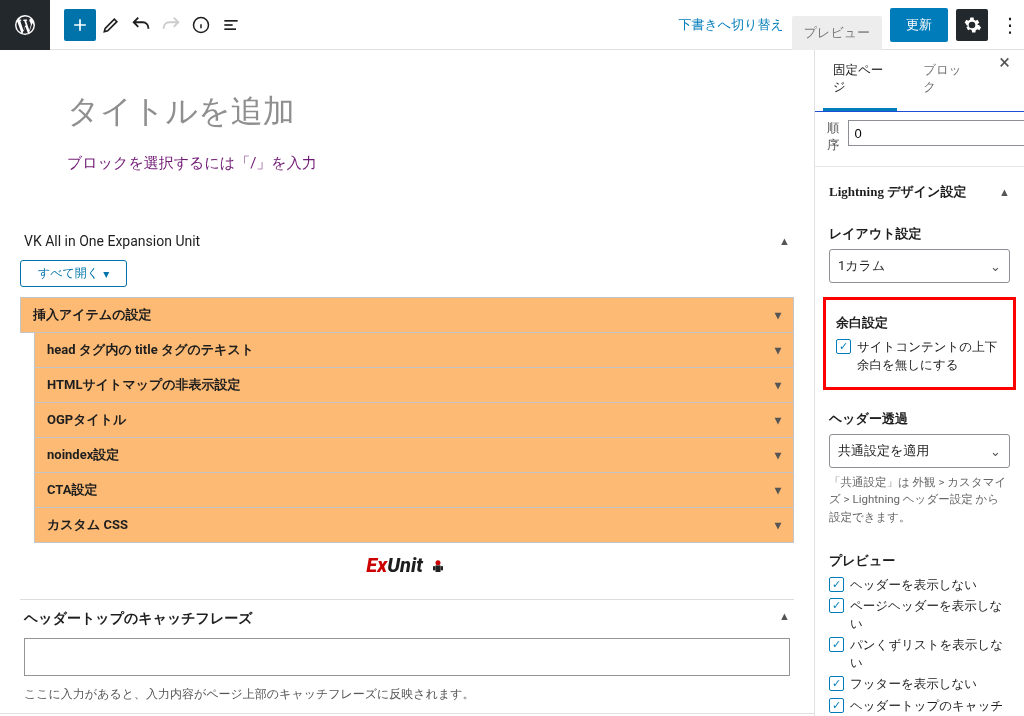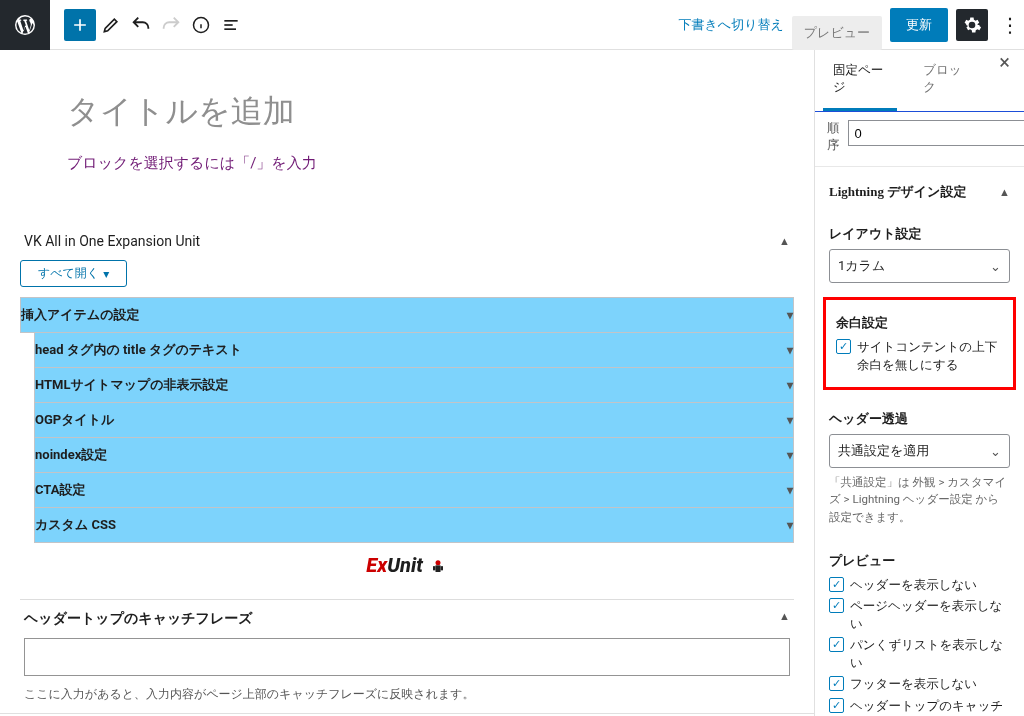--- a/index.html
+++ b/index.html
@@ -25,21 +25,21 @@
     .editor { flex:1; overflow-y:auto; padding:0 0 40px 0; background:#fff; position:relative;}
     .editor::-webkit-scrollbar{width:12px;} .editor::-webkit-scrollbar-thumb{background:#c1c1c1;}
     .editor-inner { max-width:680px; margin:0 auto; padding:40px 0 20px;}
     .title-placeholder { font-size:32px; color:#8f8f8f; font-weight:400; margin-bottom:20px;}
     .block-prompt { color:#701a75; font-size:15px; margin-bottom:30px;}
     
     .metabox { margin:0 20px 18px; }
     .metabox-head { display:flex; align-items:center; font-weight:400; font-size:14px; padding:10px 4px; border-bottom:1px solid transparent;}
     .metabox-head .toggle { margin-left:auto; font-size:11px; color:#555;}
     .open-all-btn { color:#0073aa; border:1px solid #0073aa; border-radius:3px; padding:4px 17px; font-size:12px; display:inline-flex; align-items:center; gap:4px; margin-bottom:10px;}
-    .vk-section { background:#7dd3fc; border:1px solid #c3c4c7; padding:8px 0; display:flex; align-items:center; font-size:13px; font-weight:700;}
+    .vk-section { background:#fdba74; border:1px solid #c3c4c7; padding:8px 12px; display:flex; align-items:center; font-size:13px; font-weight:700;}
     .vk-section .chev { margin-left:auto; font-size:12px; color:#555;}
     .vk-section + .vk-section { border-top:none;margin-left:14px;}
     .exunit-logo { text-align:center; padding:10px 20px 4px 20px; font-weight:800; font-style:italic; font-size:20px;}
     .exunit-logo span.red{color:#c00;}
     .catch-head { font-weight:700; padding:10px 24px; font-size:14px; display:flex;gap:24px;}
     .catch-head .chev{margin-left:auto;font-size:11px;color:#555;}
     .catch-textarea { margin:0 24px; height:38px; border:1px solid #949494; width:calc(100% - 48px);}
     .catch-note { margin:10px 24px; font-size:12px; color:#555;}
     .bottom-status { border-top:1px solid #e0e0e0; padding:8px 24px; font-size:12px; color:#555;}
     .hr { border-top:1px solid #ddd; margin:0 20px;}

